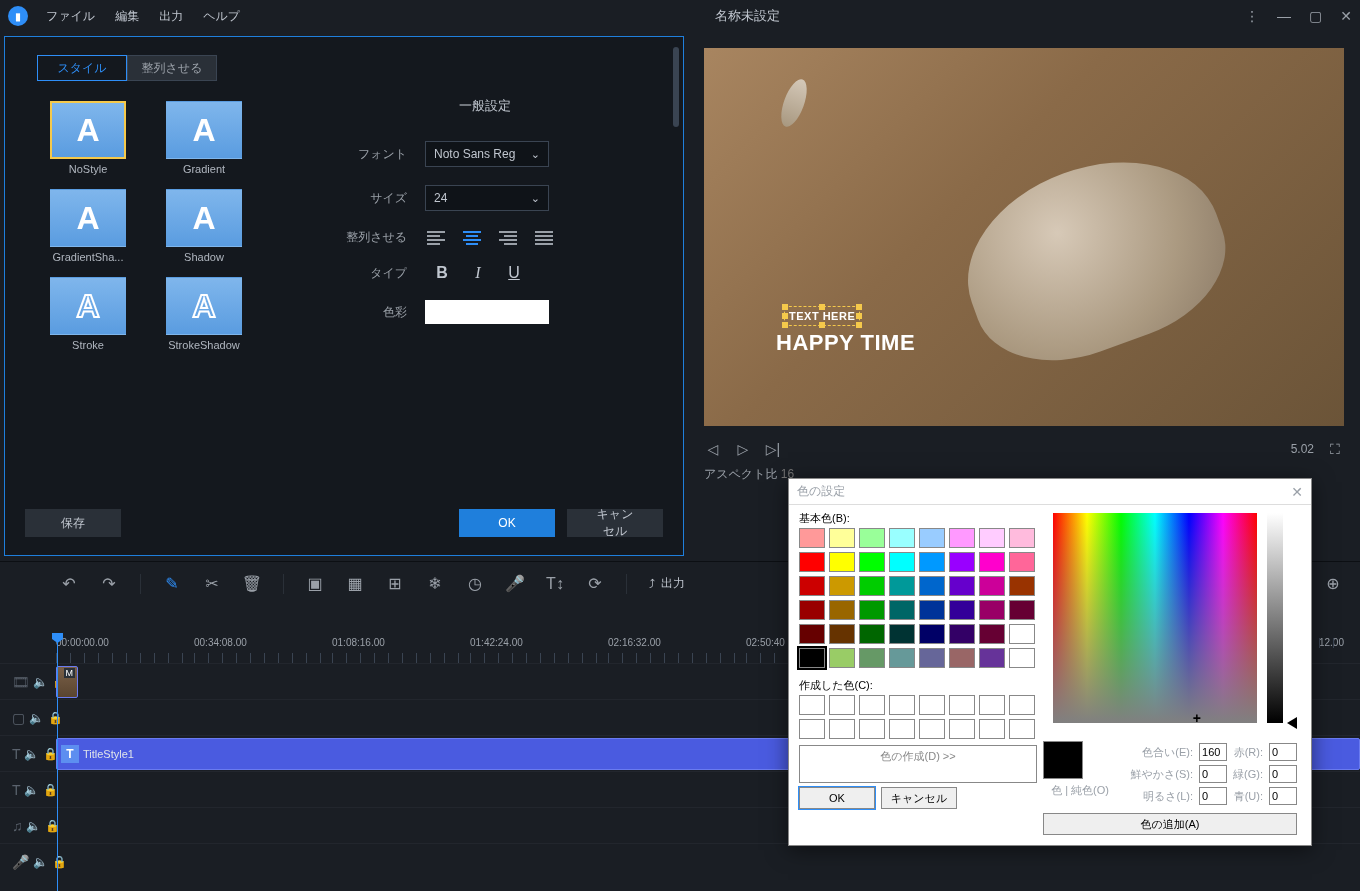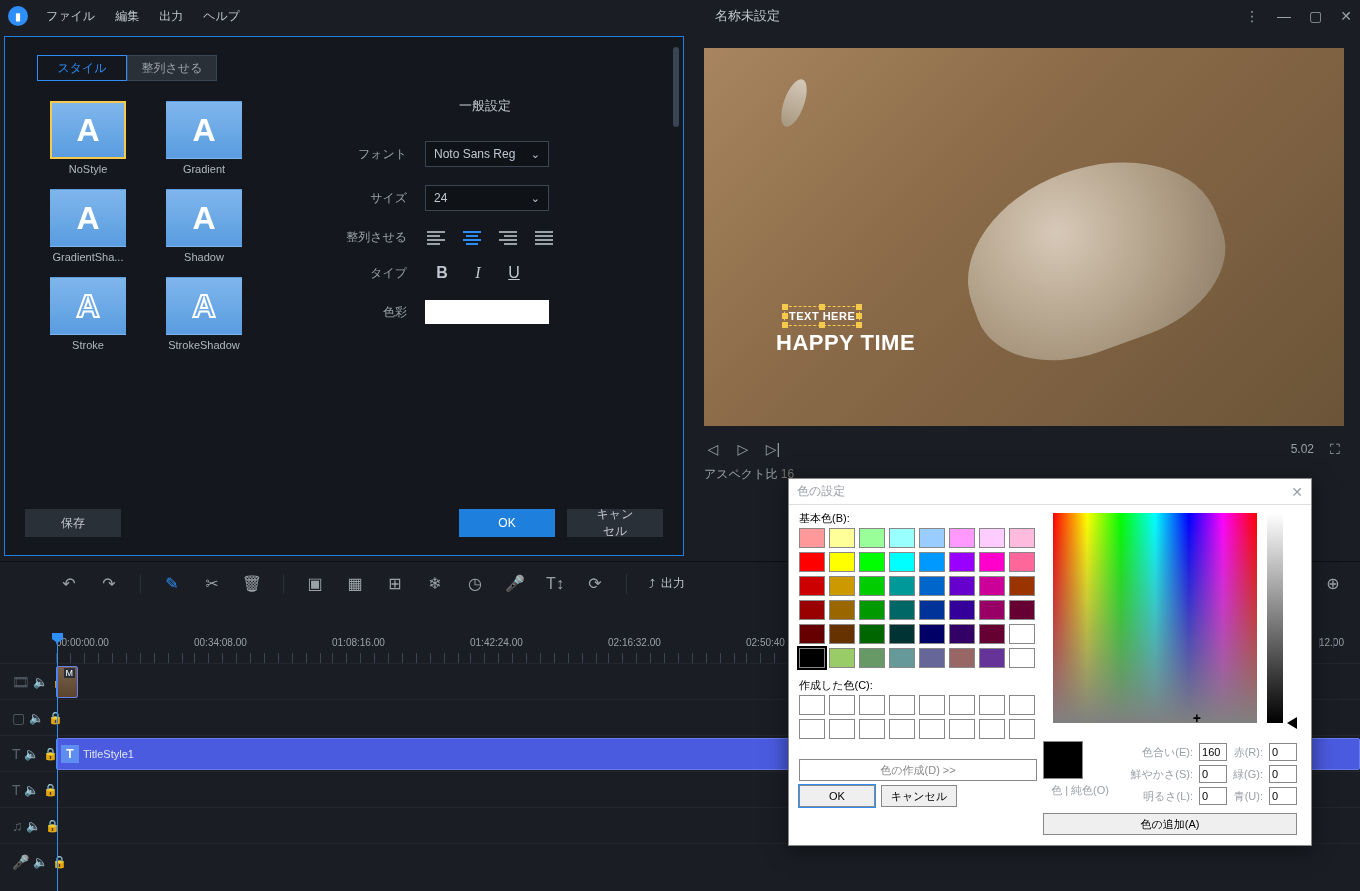--- a/index.html
+++ b/index.html
@@ -100,21 +100,21 @@
 .color-dialog { position:absolute; left:788px; top:478px; width:524px; height:368px; background:#fff; border:1px solid #888; box-shadow:0 4px 20px rgba(0,0,0,.5); z-index:100; }
 .cd-title { height:26px; display:flex; align-items:center; justify-content:space-between; padding:0 8px; font-size:12px; border-bottom:1px solid #ddd;}
 .cd-close{font-size:14px; cursor:default;}
 .cd-body{ padding:6px 10px 8px 10px; position:relative; height:calc(100% - 26px);}
 .cd-label{font-size:11px; color:#000;}
 .basic-colors{display:grid; grid-template-columns:repeat(8,26px); grid-auto-rows:20px; gap:4px; margin-top:2px;}
 .bc{border:1px solid #888;}
 .bc.sel{outline:2px solid #000; outline-offset:0;}
 .custom-colors{display:grid; grid-template-columns:repeat(8,26px); grid-auto-rows:20px; gap:4px; margin-top:2px;}
 .cc{border:1px solid #888; background:#fff;}
-.make-color{width:238px; height:22px; border:1px solid #888; text-align:center; font-size:11px; line-height:20px; margin-top:20px; color:#888;}
+.make-color{width:238px; height:38px; border:1px solid #888; text-align:center; font-size:11px; line-height:20px; margin-top:6px; color:#888;}
 .cd-footer{display:flex; gap:6px; margin-top:4px;}
 .cd-btn{width:76px; height:22px; border:1px solid #888; background:#efefef; font-size:11px;}
 .cd-btn.focus{outline:1px solid #2e8ef7;}
 
 .hue-area{position:absolute; right:54px; top:8px; width:204px; height:210px; background:
   linear-gradient(to bottom, rgba(128,128,128,0) 0%, rgba(128,128,128,1) 100%),
   linear-gradient(to right, red, yellow, lime, cyan, blue, magenta, red);
   background-blend-mode: normal;
 }
 .val-strip{position:absolute; right:28px; top:8px; width:16px; height:210px; background:linear-gradient(#fff,#000);}

